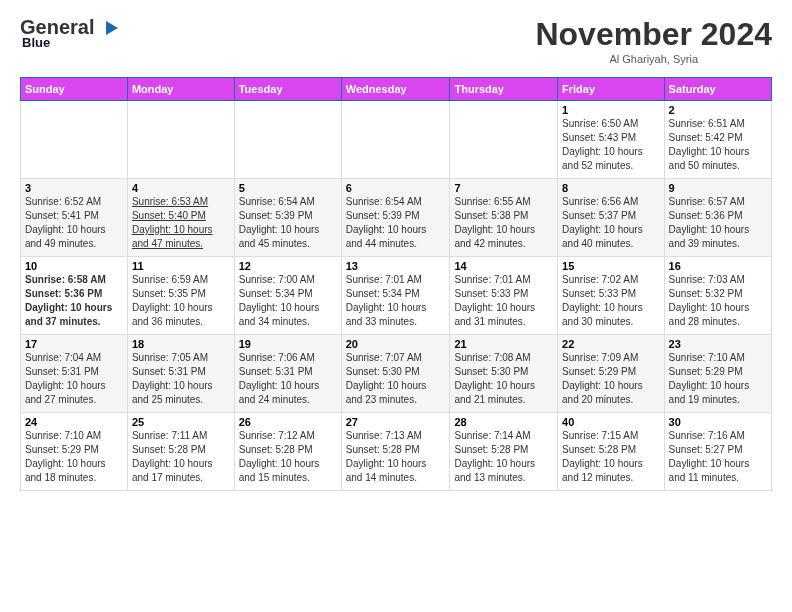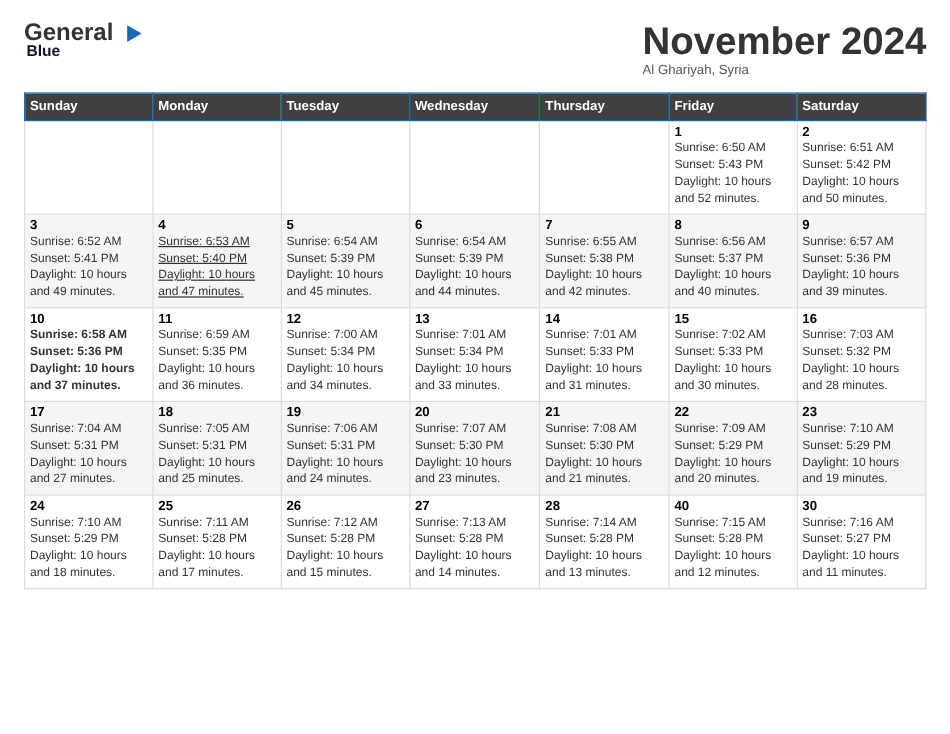--- a/index.html
+++ b/index.html
@@ -19,38 +19,38 @@
       justify-content: space-between;
       align-items: flex-start;
       margin-bottom: 12px;
     }
     .logo {
       display: flex;
       flex-direction: column;
       align-items: flex-start;
     }
     .title-block {
-      text-align: left;
+      text-align: center;
     }
     .month-title {
       font-size: 32px;
       font-weight: bold;
       color: #333;
     }
     .location {
       font-size: 11px;
       color: #555;
     }
     .calendar-table {
       width: 100%;
       border-collapse: collapse;
       font-size: 10.5px;
     }
     .calendar-table th {
-      background: #404040;
+      background: #d946ef;
       color: #fff;
       padding: 5px 4px;
       text-align: left;
       font-size: 11px;
       font-weight: bold;
       border: 1px solid #1a6ab1;
     }
     .calendar-table td {
       border: 1px solid #ddd;
       vertical-align: top;

